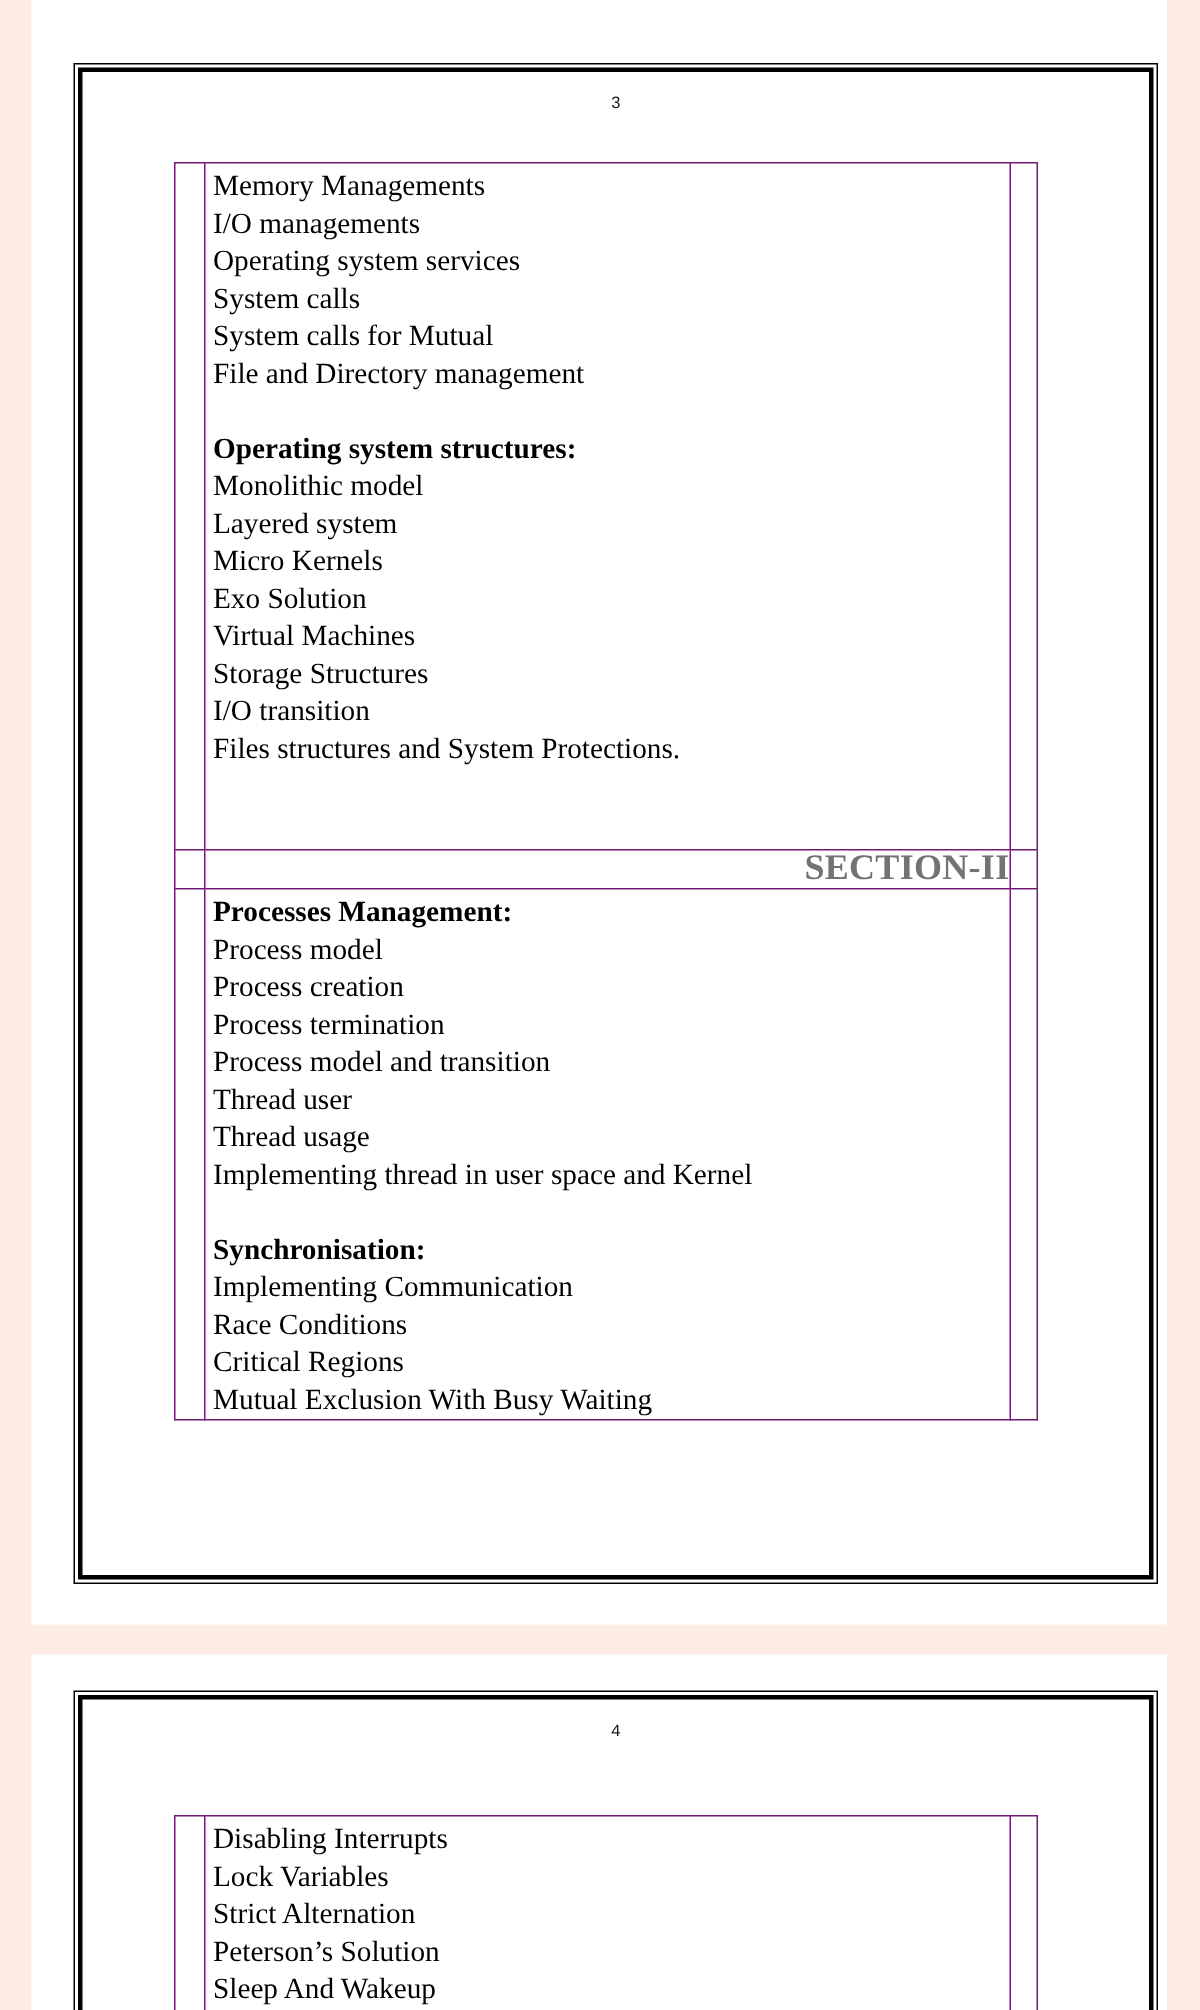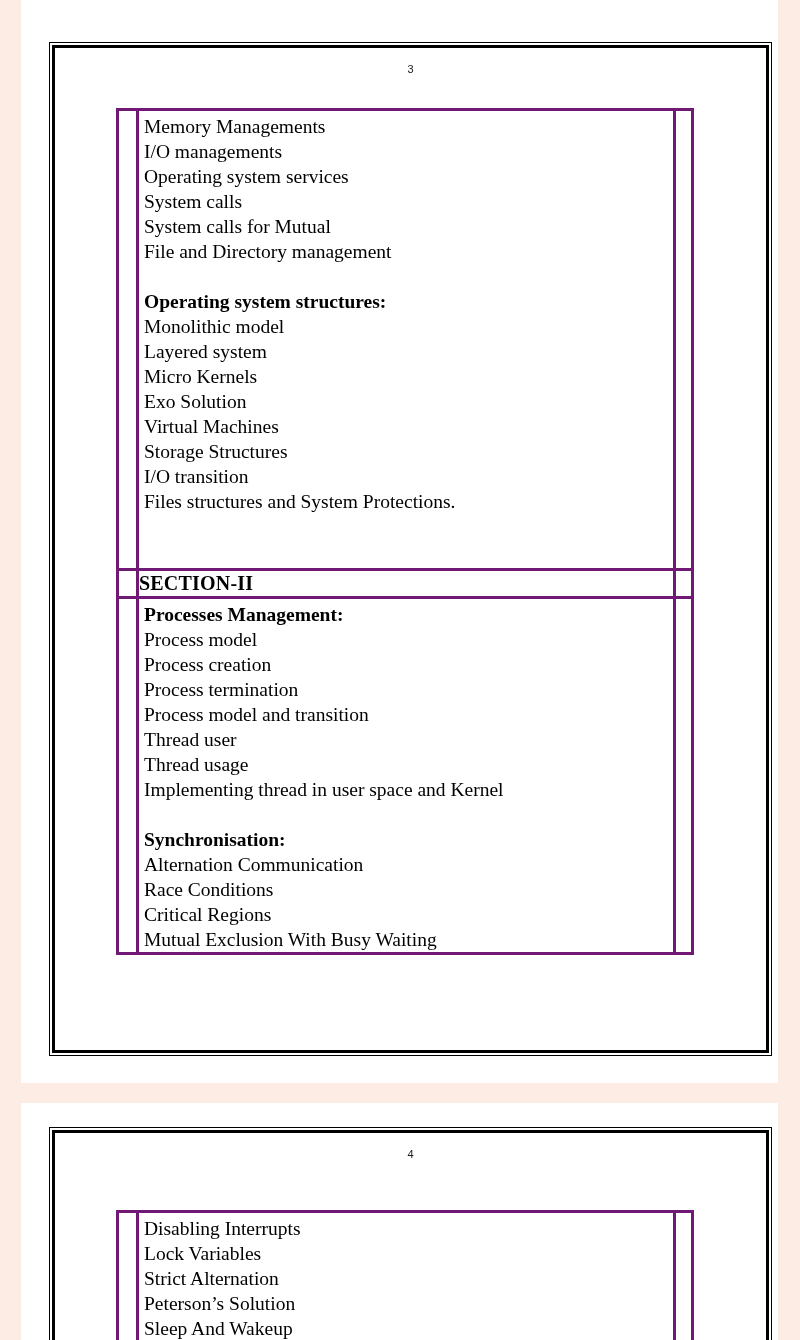--- a/index.html
+++ b/index.html
@@ -76,47 +76,47 @@
     top: 60px;
     width: 575px;
   }
   #page-2 .syllabus-table {
     left: 61px;
     top: 77px;
     width: 575px;
   }
 
   .syllabus-table td {
-    border: 3px solid #701a75;
+    border: 1px solid #701a75;
     padding: 0;
     vertical-align: top;
     background: #ffffff;
   }
   .col-gutter  { width: 20px; }
   .col-body    { width: 537px; }
   .col-edge    { width: 18px; }
 
   .cell-body {
     padding: 3px 0 4px 5px;
     font-size: 19.5px;
     line-height: 25px;
     color: #000000;
   }
   .cell-body .line { white-space: nowrap; }
   .cell-body .line.bold { font-weight: bold; }
   .cell-body .line.spacer { height: 25px; }
 
   .section-heading-cell {
-    text-align: left;
+    text-align: right;
     font-weight: bold;
-    font-size: 20px;
+    font-size: 24px;
     line-height: 25px;
     padding: 11px 0 13px 0;
     letter-spacing: 0.2px;
-    color: #000000;
+    color: #737373;
   }
 
   
   .clip-row .cell-body { padding-bottom: 0; }
 </style>
 </head>
 <body>
 
 <div class="doc-viewer">
 
@@ -173,21 +173,21 @@
                 <div class="line bold">Processes Management:</div>
                 <div class="line">Process model</div>
                 <div class="line">Process creation</div>
                 <div class="line">Process termination</div>
                 <div class="line">Process model and transition</div>
                 <div class="line">Thread user</div>
                 <div class="line">Thread usage</div>
                 <div class="line">Implementing thread in user space and Kernel</div>
                 <div class="line spacer">&nbsp;</div>
                 <div class="line bold">Synchronisation:</div>
-                <div class="line">Alternation Communication</div>
+                <div class="line">Implementing Communication</div>
                 <div class="line">Race Conditions</div>
                 <div class="line">Critical Regions</div>
                 <div class="line">Mutual Exclusion With Busy Waiting</div>
               </div>
             </td>
             <td></td>
           </tr>
         </tbody>
       </table>
     </div>

